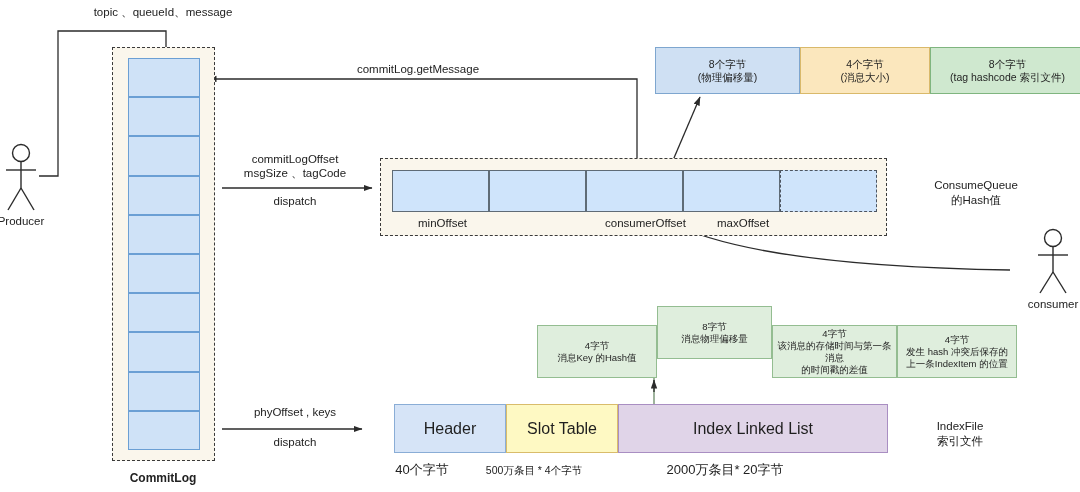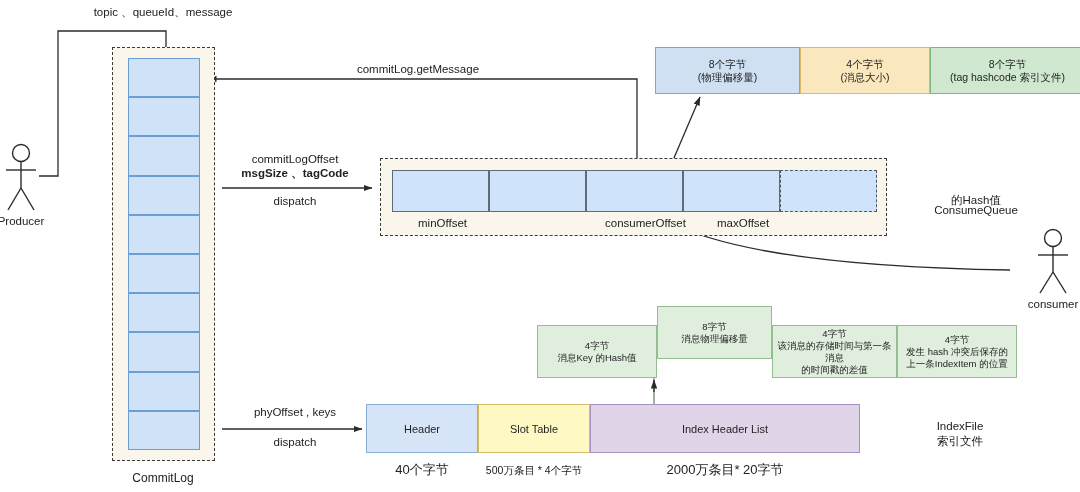--- a/index.html
+++ b/index.html
@@ -10,23 +10,23 @@
   }
   .lbl{position:absolute;font-size:11.5px;line-height:14px;white-space:pre;color:#222;}
   .lbl.c{text-align:center;}
   .box{position:absolute;box-sizing:border-box;display:flex;align-items:center;justify-content:center;
        text-align:center;font-size:10.5px;line-height:13px;}
   svg{position:absolute;left:0;top:0;width:1080px;height:492px;overflow:visible;}
   .cl-seg{position:absolute;box-sizing:border-box;background:#cfe2f7;border:1px solid #6b9fd4;}
   .cq-cell{position:absolute;box-sizing:border-box;background:#cfe4fb;border:1px solid #5f6b76;}
   .cq-cell.dash{border-style:dashed;border-color:#4d5560;}
   .dashed-region{position:absolute;box-sizing:border-box;background:#faf6ec;border:1px dashed #3a3a3a;}
-  .bold{font-weight:normal;}
+  .bold{font-weight:bold;}
   .idx-seg{position:absolute;box-sizing:border-box;display:flex;align-items:center;justify-content:center;
-      font-size:11px;}
+      font-size:16px;margin-left:28px;}
 </style>
 </head>
 <body>
 
 <svg viewBox="0 0 1080 492">
   <defs>
     <marker id="ah" markerWidth="10" markerHeight="10" refX="8.5" refY="3.2" orient="auto" markerUnits="userSpaceOnUse">
       <path d="M0,0 L9,3.2 L0,6.4 z" fill="#2b2b2b"></path>
     </marker>
   </defs>
@@ -61,21 +61,21 @@
     <line x1="1053" y1="272" x2="1040" y2="293"></line>
     <line x1="1053" y1="272" x2="1066" y2="293"></line>
   </g>
 </svg>
 
 <div class="lbl c" style="left:48px;top:5px;width:230px;">topic 、queueId、message</div>
 
 <div class="lbl c" style="left:288px;top:62px;width:260px;">commitLog.getMessage</div>
 
 <div class="lbl c" style="left:220px;top:152px;width:150px;">commitLogOffset</div>
-<div class="lbl c" style="left:220px;top:166px;width:150px;font-weight:bold;">msgSize 、tagCode</div>
+<div class="lbl c" style="left:220px;top:166px;width:150px;">msgSize 、tagCode</div>
 <div class="lbl c" style="left:220px;top:194px;width:150px;">dispatch</div>
 
 <div class="lbl c" style="left:220px;top:405px;width:150px;">phyOffset , keys</div>
 <div class="lbl c" style="left:220px;top:435px;width:150px;">dispatch</div>
 
 <div class="dashed-region" style="left:112px;top:47px;width:103px;height:414px;"></div>
 <div id="commitlog-segments">
     <div class="cl-seg" style="left: 128px; top: 58px; width: 72px; height: 39.2px;"></div>
     <div class="cl-seg" style="left: 128px; top: 97.2px; width: 72px; height: 39.2px;"></div>
     <div class="cl-seg" style="left: 128px; top: 136.4px; width: 72px; height: 39.2px;"></div>
@@ -96,21 +96,21 @@
 <div id="cq-cells">
     <div class="cq-cell" style="left: 392px; top: 170px; width: 97px; height: 42px;"></div>
     <div class="cq-cell" style="left: 489px; top: 170px; width: 97px; height: 42px;"></div>
     <div class="cq-cell" style="left: 586px; top: 170px; width: 97px; height: 42px;"></div>
     <div class="cq-cell" style="left: 683px; top: 170px; width: 97px; height: 42px;"></div>
     <div class="cq-cell dash" style="left: 780px; top: 170px; width: 97px; height: 42px;"></div>
   </div>
 <div class="lbl" style="left:418px;top:216px;">minOffset</div>
 <div class="lbl" style="left:605px;top:216px;">consumerOffset</div>
 <div class="lbl" style="left:717px;top:216px;">maxOffset</div>
-<div class="lbl c" style="left:911px;top:178px;width:130px;margin-top:25px;">ConsumeQueue</div>
+<div class="lbl c" style="left:911px;top:178px;width:130px;">ConsumeQueue</div>
 <div class="lbl c" style="left:911px;top:193px;width:130px;">的Hash值</div>
 
 <div id="cq-struct">
     <div class="box" style="left: 655px; top: 47px; width: 145px; height: 47px; background: rgb(207, 224, 243); border: 1px solid rgb(126, 166, 207);">
       <div>
         <div>8个字节</div>
         <div>(物理偏移量)</div>
       </div>
     </div>
     <div class="box" style="left: 800px; top: 47px; width: 130px; height: 47px; background: rgb(251, 231, 189); border: 1px solid rgb(217, 185, 106);">
@@ -156,21 +156,21 @@
     </div>
   </div>
 <div id="idx-segments">
     <div class="idx-seg" style="left: 366px; top: 404px; width: 112px; height: 49px; background: rgb(214, 228, 247); border: 1px solid rgb(138, 173, 214);">
       <span>Header</span>
     </div>
     <div class="idx-seg" style="left: 478px; top: 404px; width: 112px; height: 49px; background: #fef9c3; border: 1px solid rgb(217, 188, 107);">
       <span>Slot Table</span>
     </div>
     <div class="idx-seg" style="left: 590px; top: 404px; width: 270px; height: 49px; background: rgb(224, 212, 232); border: 1px solid rgb(169, 142, 194);">
-      <span>Index Header List</span>
+      <span>Index Linked List</span>
     </div>
   </div>
 <div id="idx-size-notes">
     <div class="lbl c" style="left: 366px; top: 463px; width: 112px; font-size: 13px;">40个字节</div>
     <div class="lbl c" style="left: 478px; top: 463px; width: 112px; font-size: 10.5px;">500万条目 * 4个字节</div>
     <div class="lbl c" style="left: 590px; top: 463px; width: 270px; font-size: 13px;">2000万条目* 20字节</div>
   </div>
 <div class="lbl c" style="left:905px;top:419px;width:110px;">IndexFile</div>
 <div class="lbl c" style="left:905px;top:434px;width:110px;">索引文件</div>
 

